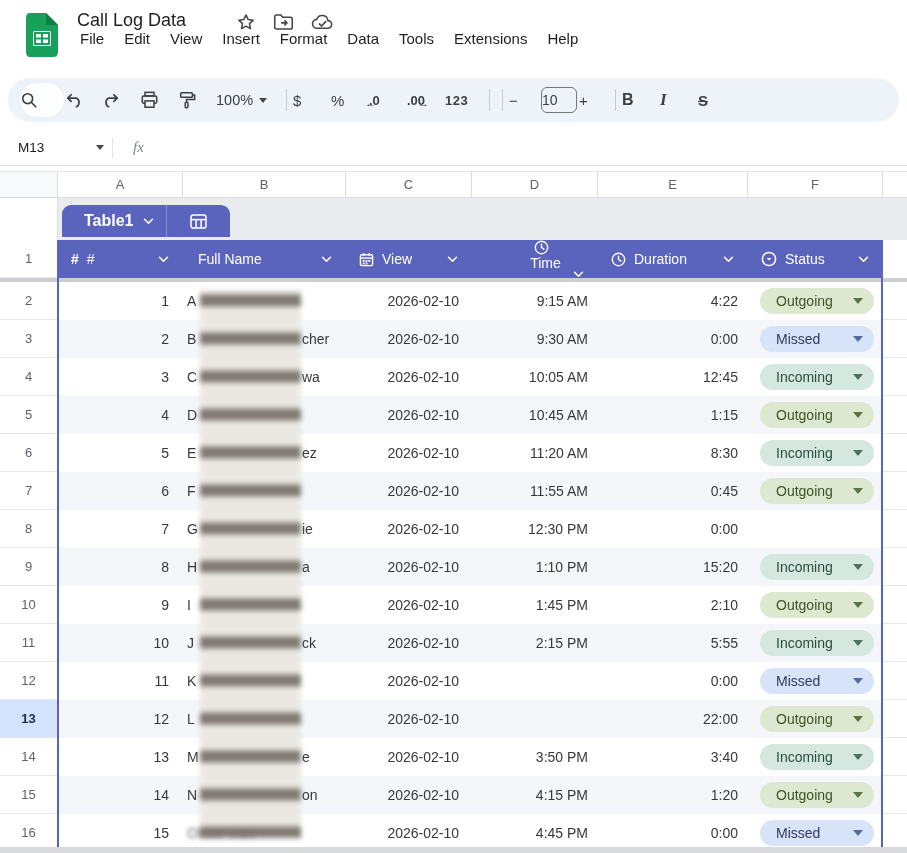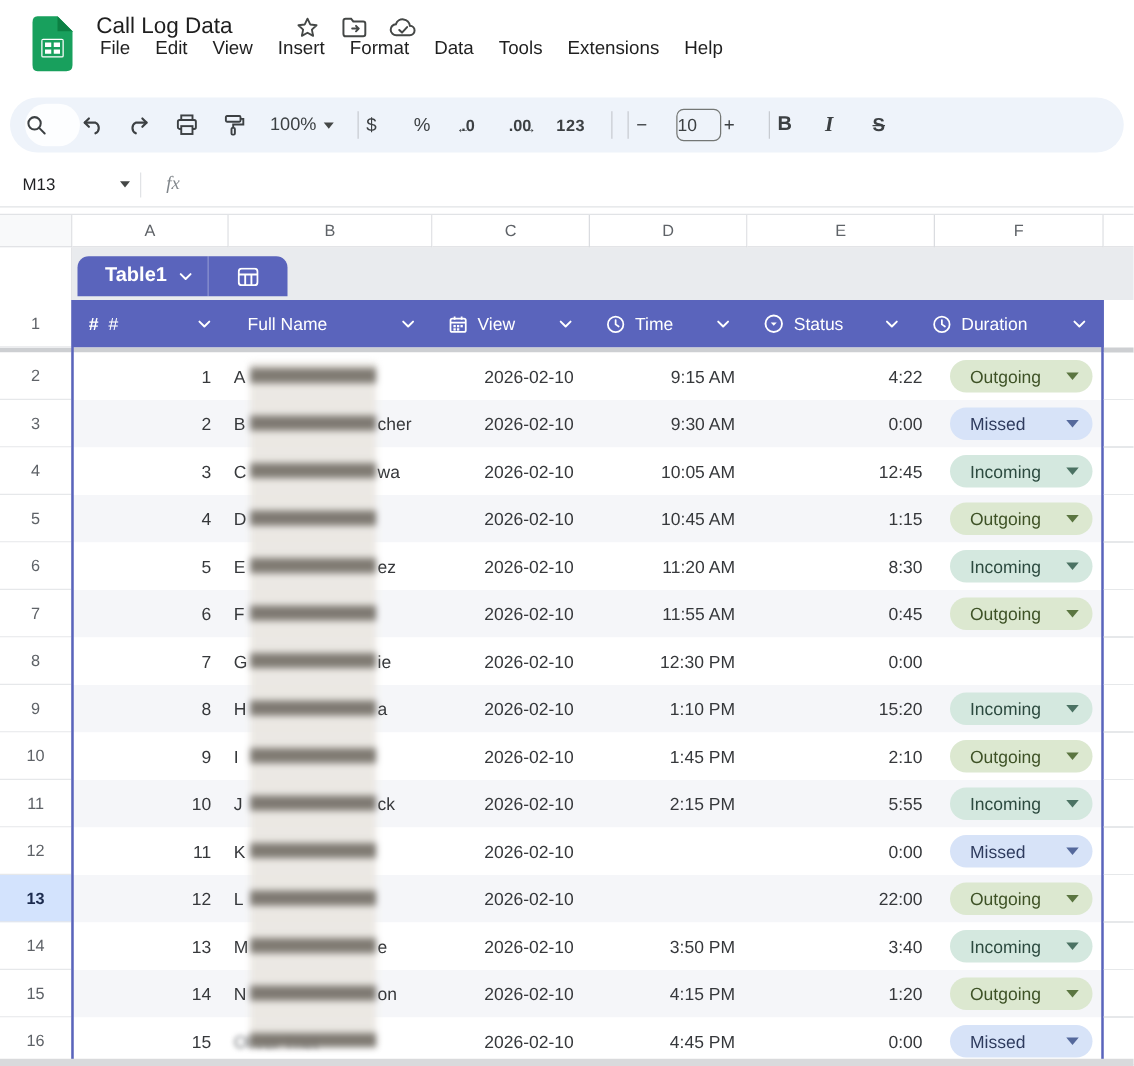--- a/index.html
+++ b/index.html
@@ -283,56 +283,56 @@
           <rect x="7" y="11.3" width="2" height="2" fill="#fff" stroke="none"></rect>
         </svg>
       </span>
       <span class="hlabel">View</span>
       <span class="hcaret" style="display:flex">
         <svg width="11" height="7" viewBox="0 0 12 8" fill="none" stroke="#fff" stroke-width="1.8">
           <path d="M1.5 1.5 6 6 10.5 1.5" stroke-linecap="round" stroke-linejoin="round"></path>
         </svg>
       </span>
     </div>
-    <div class="hcell" style="width: 126px;">
+    <div class="hcell" style="width: 126px; flex-direction: column;">
       <span style="display:flex">
         <svg width="15" height="15" viewBox="0 0 16 16" fill="none" stroke="#fff" stroke-width="1.5">
           <circle cx="8" cy="8" r="6.6"></circle>
           <path d="M8 4.4 V8 l2.6 1.8" stroke-linecap="round"></path>
         </svg>
       </span>
       <span class="hlabel">Time</span>
+      <span class="hcaret" style="display:flex">
+        <svg width="11" height="7" viewBox="0 0 12 8" fill="none" stroke="#fff" stroke-width="1.8">
+          <path d="M1.5 1.5 6 6 10.5 1.5" stroke-linecap="round" stroke-linejoin="round"></path>
+        </svg>
+      </span>
+    </div>
+    <div class="hcell" style="width: 150px;">
+      <span style="display:flex">
+        <svg width="15" height="15" viewBox="0 0 16 16" fill="none" stroke="#fff" stroke-width="1.5">
+          <circle cx="8" cy="8" r="6.6"></circle>
+          <path d="M8 4.4 V8 l2.6 1.8" stroke-linecap="round"></path>
+        </svg>
+      </span>
+      <span class="hlabel">Duration</span>
       <span class="hcaret" style="display:flex">
         <svg width="11" height="7" viewBox="0 0 12 8" fill="none" stroke="#fff" stroke-width="1.8">
           <path d="M1.5 1.5 6 6 10.5 1.5" stroke-linecap="round" stroke-linejoin="round"></path>
         </svg>
       </span>
     </div>
     <div class="hcell" style="width: 135px;">
       <span style="display:flex">
         <svg width="16" height="16" viewBox="0 0 16 16" fill="none" stroke="#fff" stroke-width="1.5">
           <circle cx="8" cy="8" r="6.6"></circle>
           <path d="M5.6 7 8 9.5 10.4 7" fill="#fff" stroke="none"></path>
         </svg>
       </span>
       <span class="hlabel">Status</span>
-      <span class="hcaret" style="display:flex">
-        <svg width="11" height="7" viewBox="0 0 12 8" fill="none" stroke="#fff" stroke-width="1.8">
-          <path d="M1.5 1.5 6 6 10.5 1.5" stroke-linecap="round" stroke-linejoin="round"></path>
-        </svg>
-      </span>
-    </div>
-    <div class="hcell" style="width: 150px;">
-      <span style="display:flex">
-        <svg width="15" height="15" viewBox="0 0 16 16" fill="none" stroke="#fff" stroke-width="1.5">
-          <circle cx="8" cy="8" r="6.6"></circle>
-          <path d="M8 4.4 V8 l2.6 1.8" stroke-linecap="round"></path>
-        </svg>
-      </span>
-      <span class="hlabel">Duration</span>
       <span class="hcaret" style="display:flex">
         <svg width="11" height="7" viewBox="0 0 12 8" fill="none" stroke="#fff" stroke-width="1.8">
           <path d="M1.5 1.5 6 6 10.5 1.5" stroke-linecap="round" stroke-linejoin="round"></path>
         </svg>
       </span>
     </div>
   </div>
 <div class="hdr-shadow"></div>
 
 <div id="rowhdrs">

